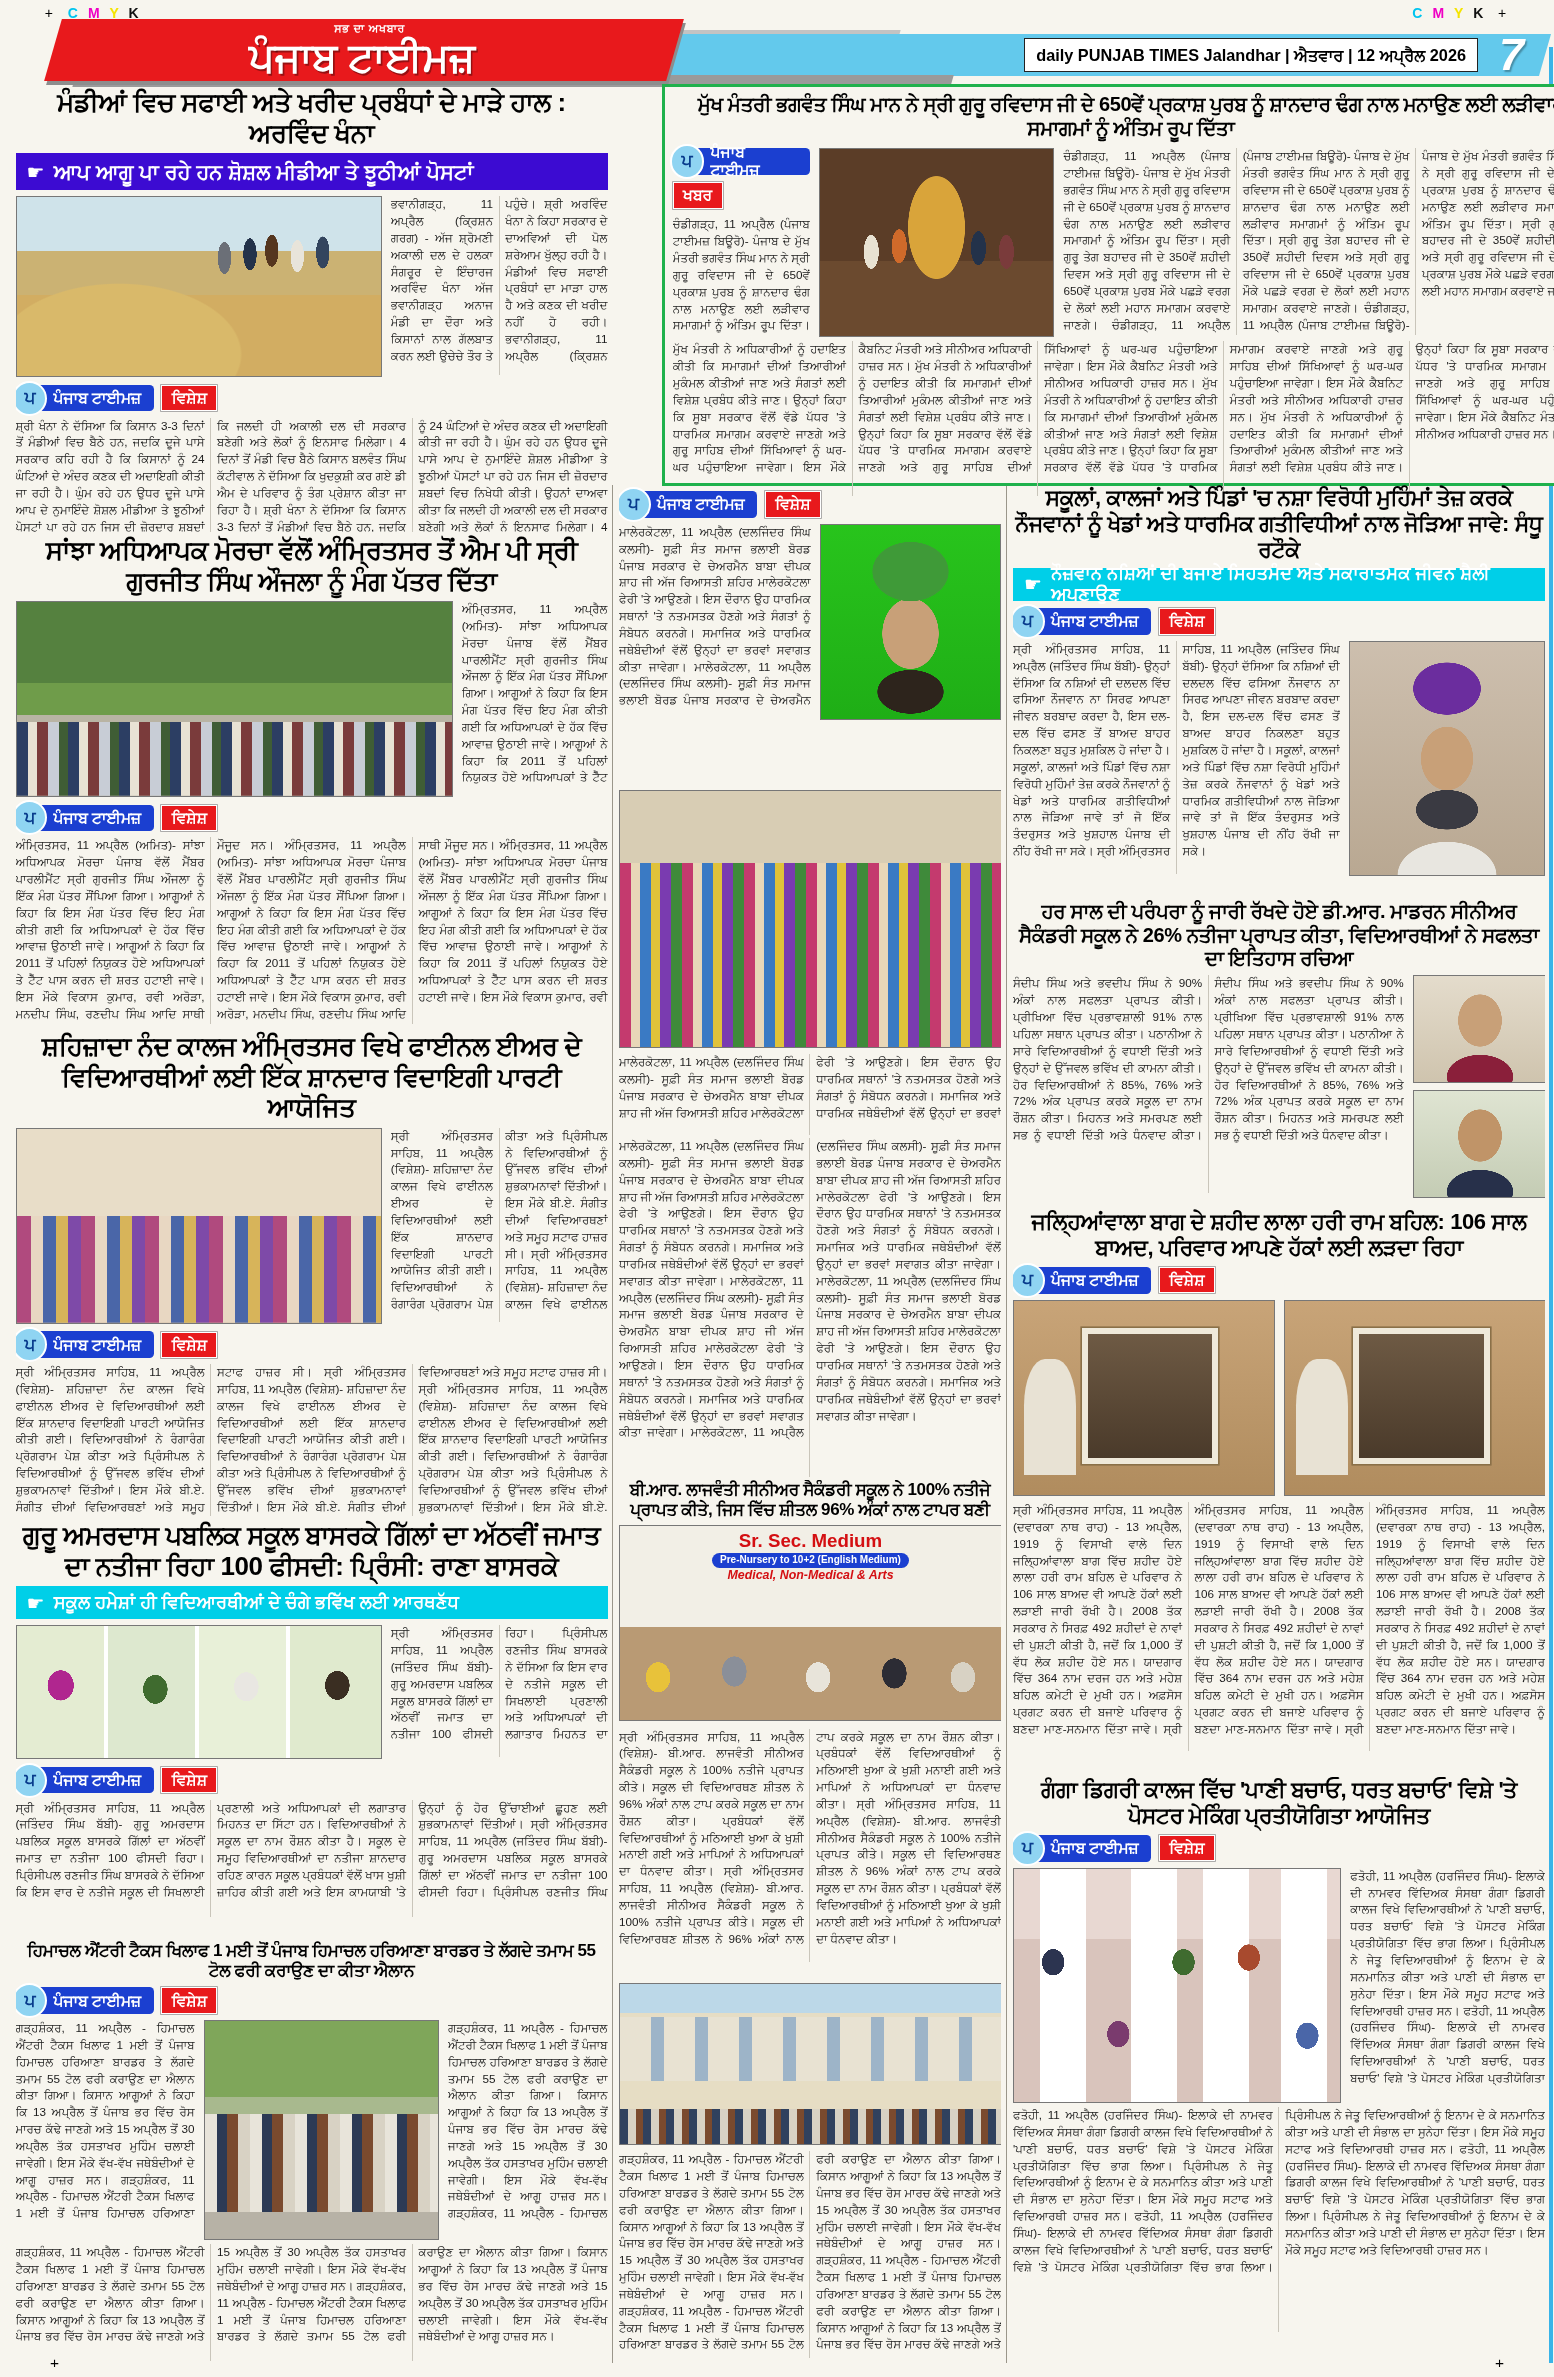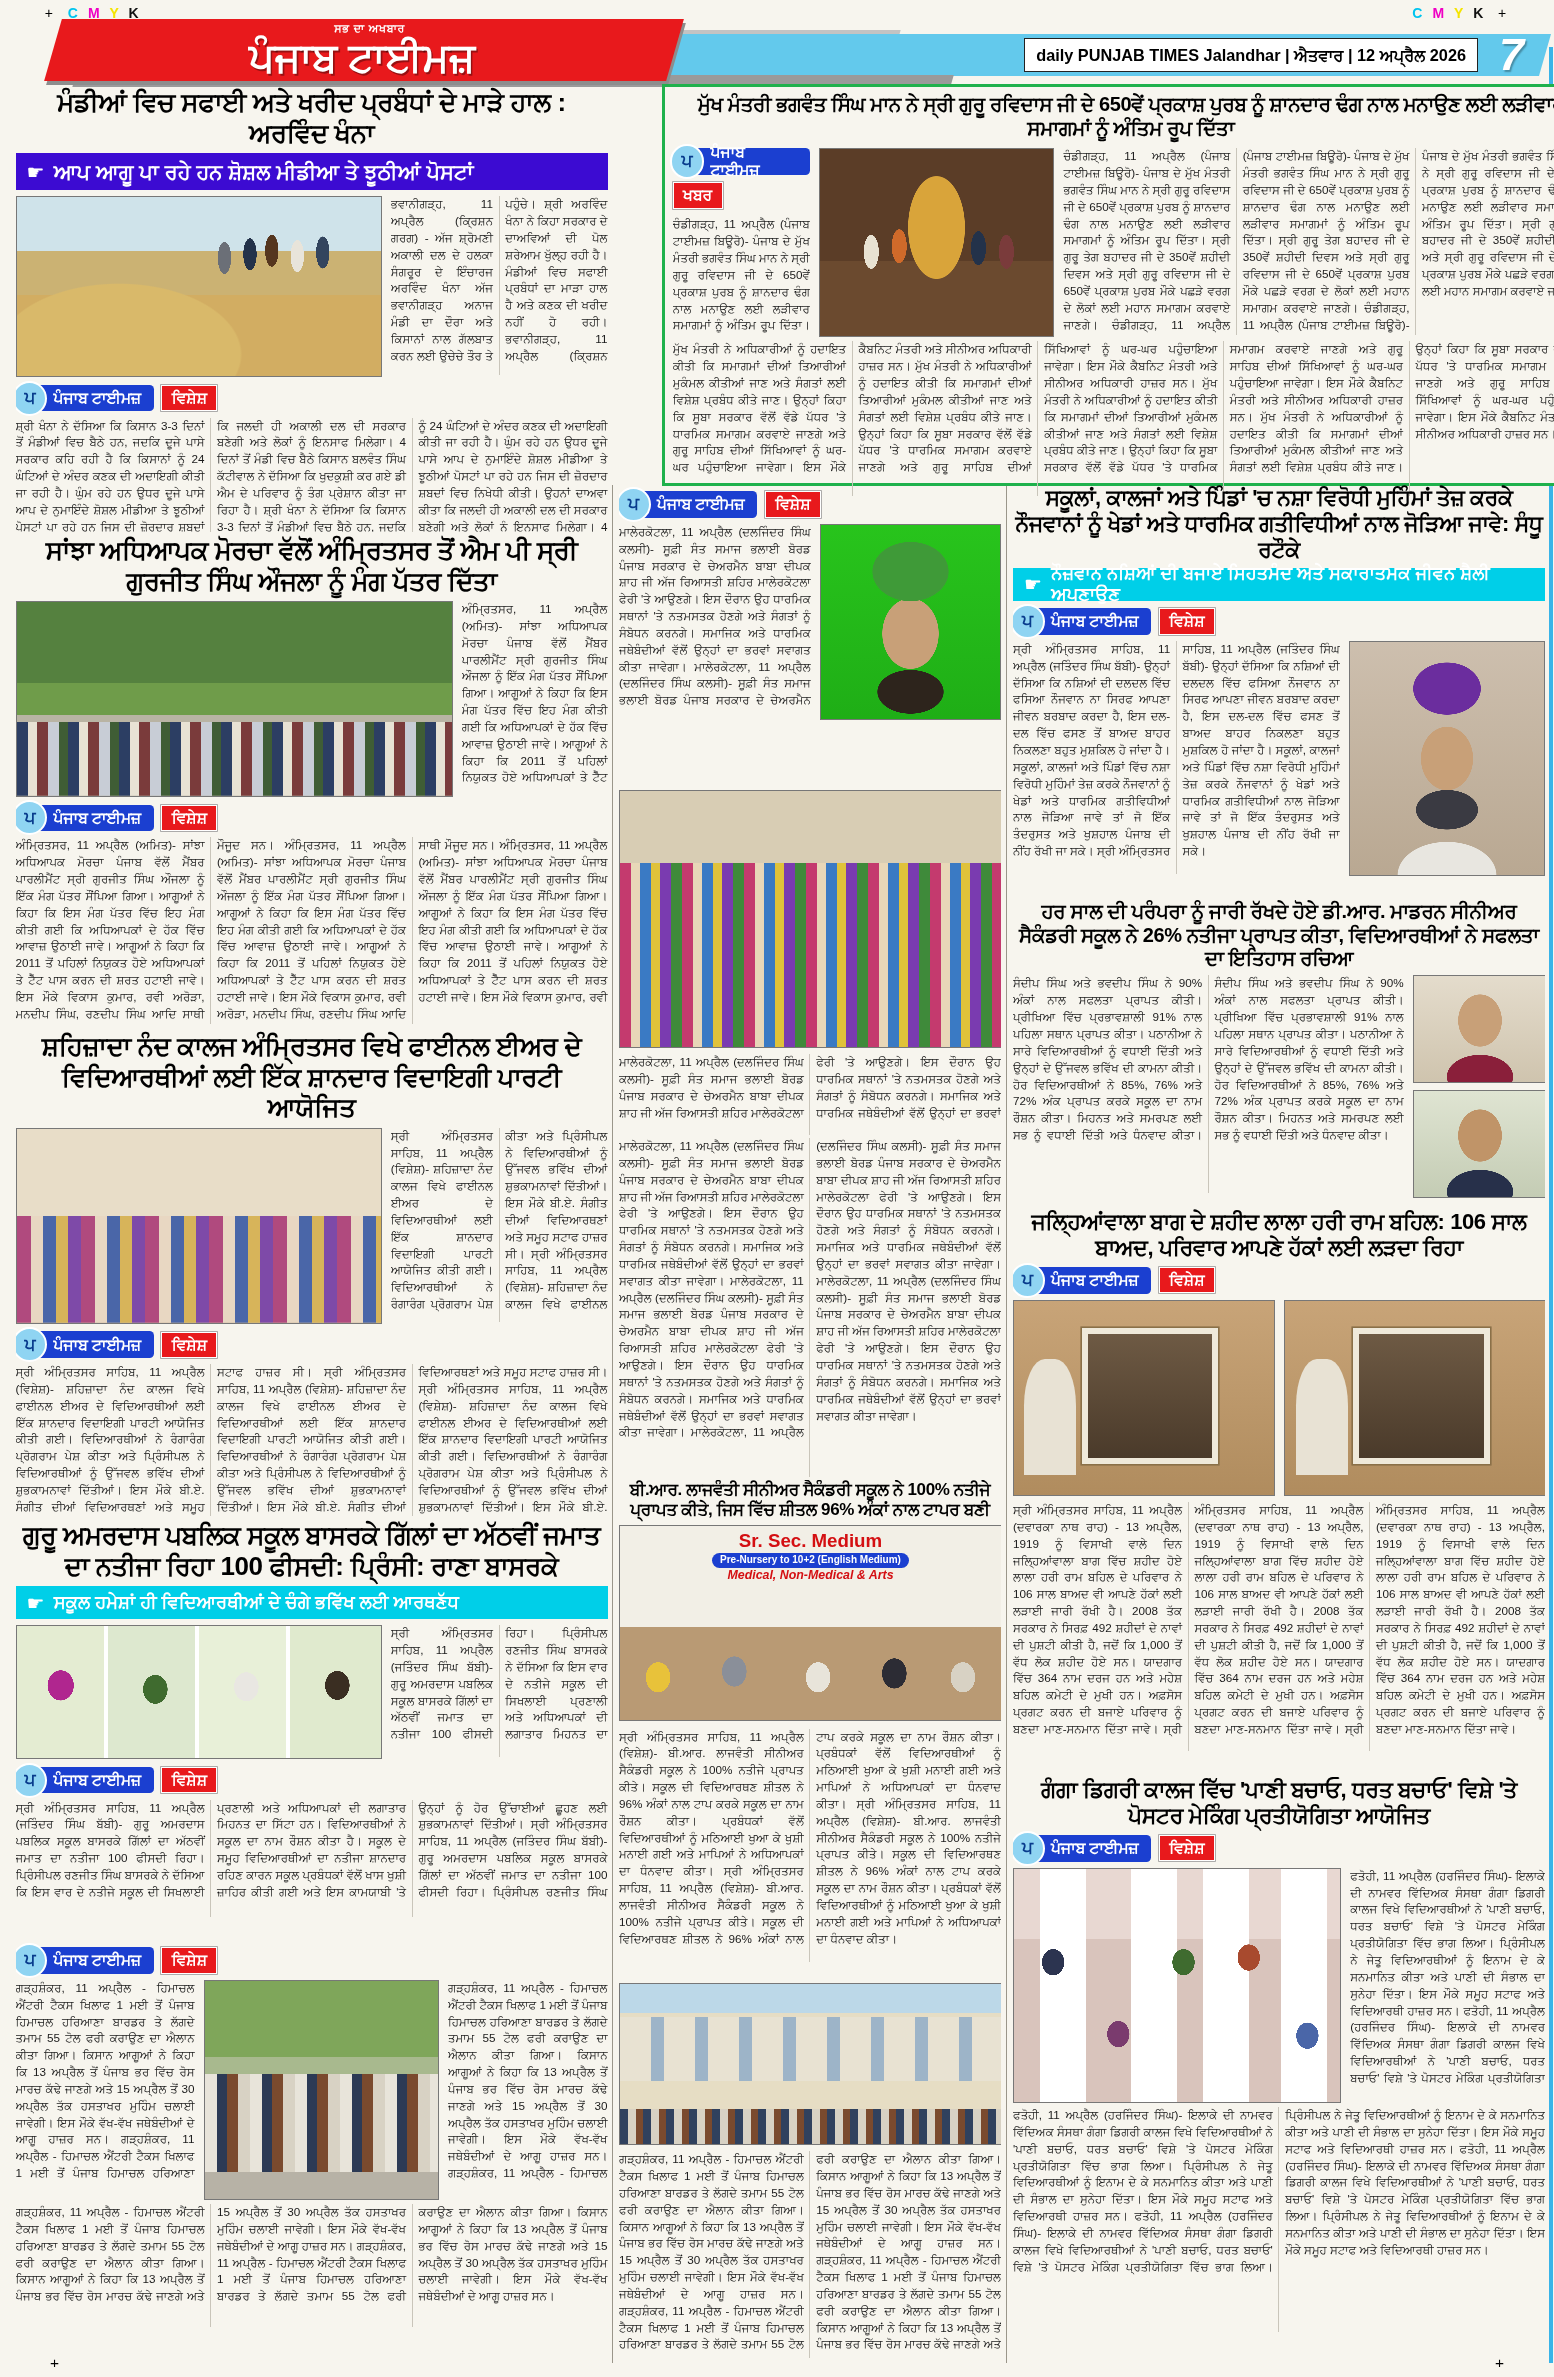--- a/index.html
+++ b/index.html
@@ -348,20 +348,21 @@
       <span class="pt-badge">
         <span class="pt-circ">ਪ</span>
         <span class="pt-txt">ਪੰਜਾਬ ਟਾਈਮਜ਼</span>
       </span>
       <span class="tag">ਵਿਸ਼ੇਸ਼</span>
     </div>
     <div class="txt cols3" style="height:117px;">ਸ੍ਰੀ ਅੰਮ੍ਰਿਤਸਰ ਸਾਹਿਬ, 11 ਅਪ੍ਰੈਲ (ਜਤਿੰਦਰ ਸਿੰਘ ਬੱਬੀ)- ਗੁਰੂ ਅਮਰਦਾਸ ਪਬਲਿਕ ਸਕੂਲ ਬਾਸਰਕੇ ਗਿੱਲਾਂ ਦਾ ਅੱਠਵੀਂ ਜਮਾਤ ਦਾ ਨਤੀਜਾ 100 ਫੀਸਦੀ ਰਿਹਾ। ਪ੍ਰਿੰਸੀਪਲ ਰਣਜੀਤ ਸਿੰਘ ਬਾਸਰਕੇ ਨੇ ਦੱਸਿਆ ਕਿ ਇਸ ਵਾਰ ਦੇ ਨਤੀਜੇ ਸਕੂਲ ਦੀ ਸਿਖਲਾਈ ਪ੍ਰਣਾਲੀ ਅਤੇ ਅਧਿਆਪਕਾਂ ਦੀ ਲਗਾਤਾਰ ਮਿਹਨਤ ਦਾ ਸਿੱਟਾ ਹਨ। ਵਿਦਿਆਰਥੀਆਂ ਨੇ ਸਕੂਲ ਦਾ ਨਾਮ ਰੌਸ਼ਨ ਕੀਤਾ ਹੈ। ਸਕੂਲ ਦੇ ਸਮੂਹ ਵਿਦਿਆਰਥੀਆਂ ਦਾ ਨਤੀਜਾ ਸ਼ਾਨਦਾਰ ਰਹਿਣ ਕਾਰਨ ਸਕੂਲ ਪ੍ਰਬੰਧਕਾਂ ਵੱਲੋਂ ਖਾਸ ਖੁਸ਼ੀ ਜ਼ਾਹਿਰ ਕੀਤੀ ਗਈ ਅਤੇ ਇਸ ਕਾਮਯਾਬੀ 'ਤੇ ਉਨ੍ਹਾਂ ਨੂੰ ਹੋਰ ਉੱਚਾਈਆਂ ਛੂਹਣ ਲਈ ਸ਼ੁਭਕਾਮਨਾਵਾਂ ਦਿੱਤੀਆਂ। ਸ੍ਰੀ ਅੰਮ੍ਰਿਤਸਰ ਸਾਹਿਬ, 11 ਅਪ੍ਰੈਲ (ਜਤਿੰਦਰ ਸਿੰਘ ਬੱਬੀ)- ਗੁਰੂ ਅਮਰਦਾਸ ਪਬਲਿਕ ਸਕੂਲ ਬਾਸਰਕੇ ਗਿੱਲਾਂ ਦਾ ਅੱਠਵੀਂ ਜਮਾਤ ਦਾ ਨਤੀਜਾ 100 ਫੀਸਦੀ ਰਿਹਾ। ਪ੍ਰਿੰਸੀਪਲ ਰਣਜੀਤ ਸਿੰਘ ਬਾਸਰਕੇ ਨੇ ਦੱਸਿਆ ਕਿ ਇਸ ਵਾਰ ਦੇ ਨਤੀਜੇ ਸਕੂਲ ਦੀ ਸਿਖਲਾਈ ਪ੍ਰਣਾਲੀ ਅਤੇ ਅਧਿਆਪਕਾਂ ਦੀ ਲਗਾਤਾਰ ਮਿਹਨਤ ਦਾ ਸਿੱਟਾ ਹਨ। ਵਿਦਿਆਰਥੀਆਂ ਨੇ ਸਕੂਲ ਦਾ ਨਾਮ ਰੌਸ਼ਨ ਕੀਤਾ ਹੈ। ਸਕੂਲ ਦੇ ਸਮੂਹ ਵਿਦਿਆਰਥੀਆਂ ਦਾ ਨਤੀਜਾ ਸ਼ਾਨਦਾਰ ਰਹਿਣ ਕਾਰਨ ਸਕੂਲ ਪ੍ਰਬੰਧਕਾਂ ਵੱਲੋਂ ਖਾਸ ਖੁਸ਼ੀ ਜ਼ਾਹਿਰ ਕੀਤੀ ਗਈ ਅਤੇ ਇਸ ਕਾਮਯਾਬੀ 'ਤੇ ਉਨ੍ਹਾਂ ਨੂੰ ਹੋਰ ਉੱਚਾਈਆਂ ਛੂਹਣ ਲਈ ਸ਼ੁਭਕਾਮਨਾਵਾਂ ਦਿੱਤੀਆਂ।</div>
   </section>
 
   <section class="blk" style="left:15.5px;top:1941px;width:592px;height:420px;">
+    <h1 class="hl hl22" style="text-align:center;">ਹਿਮਾਚਲ ਐਂਟਰੀ ਟੈਕਸ ਖਿਲਾਫ 1 ਮਈ ਤੋਂ ਪੰਜਾਬ ਹਿਮਾਚਲ ਹਰਿਆਣਾ ਬਾਰਡਰ ਤੇ ਲੱਗਦੇ ਤਮਾਮ 55 ਟੋਲ ਫਰੀ ਕਰਾਉਣ ਦਾ ਕੀਤਾ ਐਲਾਨ</h1>
     <div class="badge-row">
       <span class="pt-badge">
         <span class="pt-circ">ਪ</span>
         <span class="pt-txt">ਪੰਜਾਬ ਟਾਈਮਜ਼</span>
       </span>
       <span class="tag">ਵਿਸ਼ੇਸ਼</span>
     </div>
     <div class="row" style="height:218px;">
       <div class="txt cols1" style="width:179px;height:218px;">ਗੜ੍ਹਸ਼ੰਕਰ, 11 ਅਪ੍ਰੈਲ - ਹਿਮਾਚਲ ਐਂਟਰੀ ਟੈਕਸ ਖਿਲਾਫ 1 ਮਈ ਤੋਂ ਪੰਜਾਬ ਹਿਮਾਚਲ ਹਰਿਆਣਾ ਬਾਰਡਰ ਤੇ ਲੱਗਦੇ ਤਮਾਮ 55 ਟੋਲ ਫਰੀ ਕਰਾਉਣ ਦਾ ਐਲਾਨ ਕੀਤਾ ਗਿਆ। ਕਿਸਾਨ ਆਗੂਆਂ ਨੇ ਕਿਹਾ ਕਿ 13 ਅਪ੍ਰੈਲ ਤੋਂ ਪੰਜਾਬ ਭਰ ਵਿੱਚ ਰੋਸ ਮਾਰਚ ਕੱਢੇ ਜਾਣਗੇ ਅਤੇ 15 ਅਪ੍ਰੈਲ ਤੋਂ 30 ਅਪ੍ਰੈਲ ਤੱਕ ਹਸਤਾਖਰ ਮੁਹਿੰਮ ਚਲਾਈ ਜਾਵੇਗੀ। ਇਸ ਮੌਕੇ ਵੱਖ-ਵੱਖ ਜਥੇਬੰਦੀਆਂ ਦੇ ਆਗੂ ਹਾਜ਼ਰ ਸਨ। ਗੜ੍ਹਸ਼ੰਕਰ, 11 ਅਪ੍ਰੈਲ - ਹਿਮਾਚਲ ਐਂਟਰੀ ਟੈਕਸ ਖਿਲਾਫ 1 ਮਈ ਤੋਂ ਪੰਜਾਬ ਹਿਮਾਚਲ ਹਰਿਆਣਾ ਬਾਰਡਰ ਤੇ ਲੱਗਦੇ ਤਮਾਮ 55 ਟੋਲ ਫਰੀ ਕਰਾਉਣ ਦਾ ਐਲਾਨ ਕੀਤਾ ਗਿਆ। ਕਿਸਾਨ ਆਗੂਆਂ ਨੇ ਕਿਹਾ ਕਿ 13 ਅਪ੍ਰੈਲ ਤੋਂ ਪੰਜਾਬ ਭਰ ਵਿੱਚ ਰੋਸ ਮਾਰਚ ਕੱਢੇ ਜਾਣਗੇ ਅਤੇ 15 ਅਪ੍ਰੈਲ ਤੋਂ 30 ਅਪ੍ਰੈਲ ਤੱਕ ਹਸਤਾਖਰ ਮੁਹਿੰਮ ਚਲਾਈ ਜਾਵੇਗੀ। ਇਸ ਮੌਕੇ ਵੱਖ-ਵੱਖ ਜਥੇਬੰਦੀਆਂ ਦੇ ਆਗੂ ਹਾਜ਼ਰ ਸਨ।</div>
       <div class="ph ph-protest" style="width:233px;height:218px;"></div>

